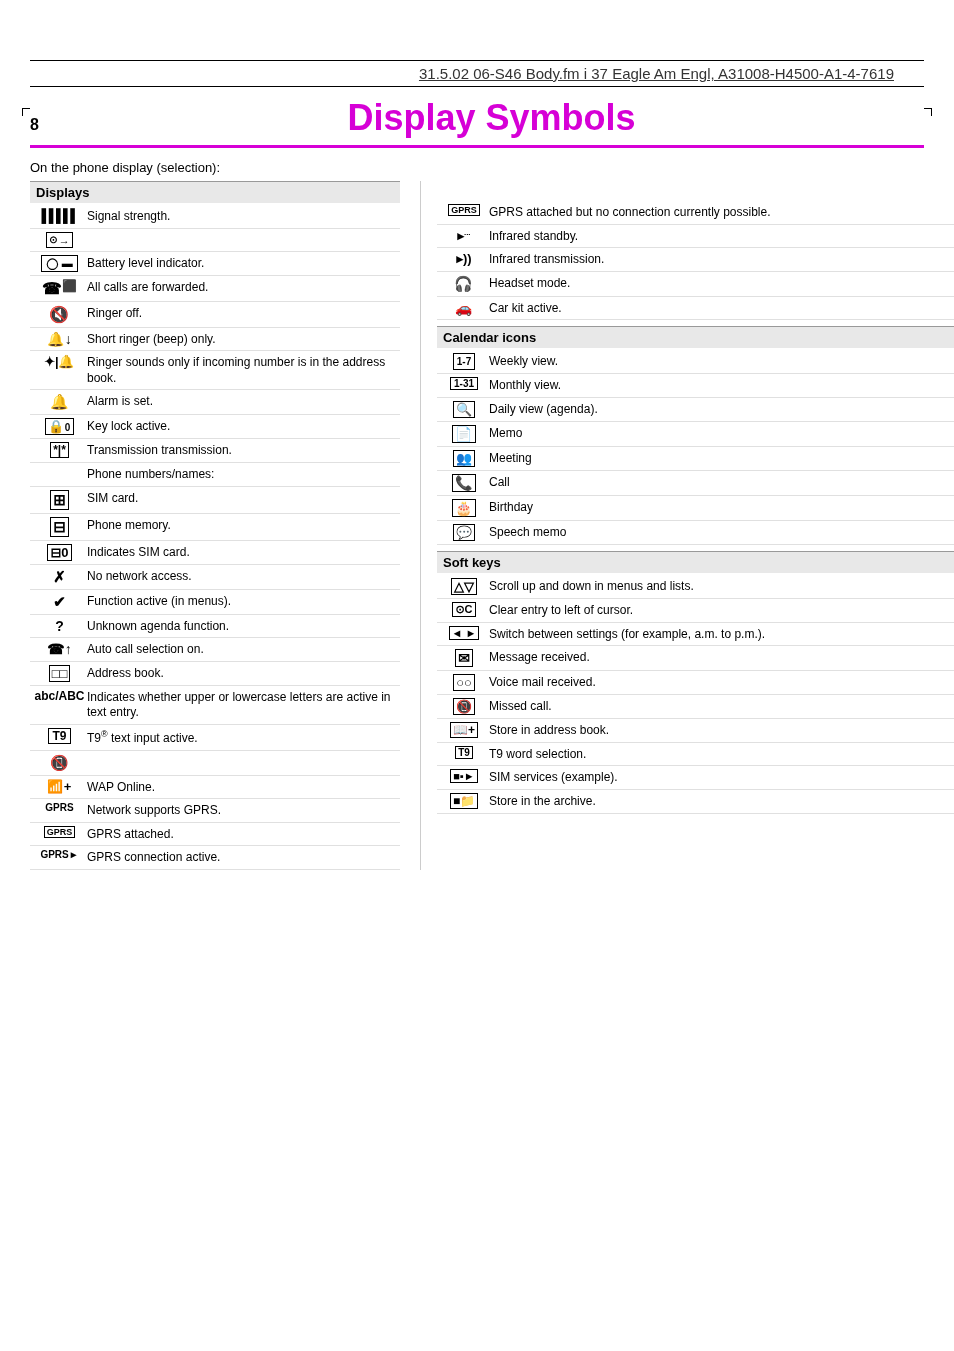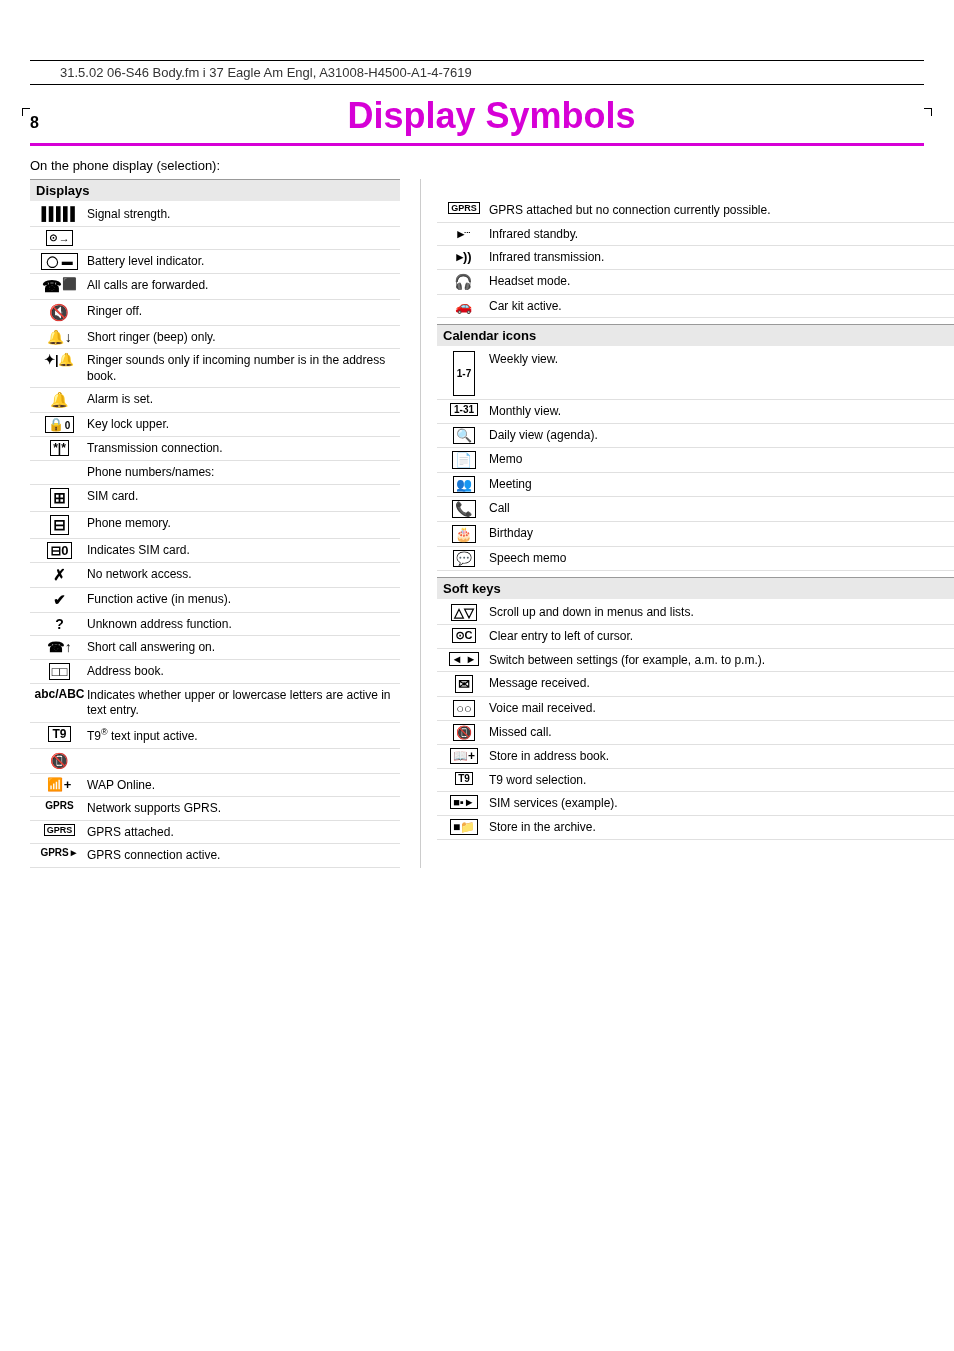--- a/index.html
+++ b/index.html
@@ -19,25 +19,26 @@
       background: #fff;
       position: relative;
       padding: 0;
     }
 
     
     .file-header {
       border-top: 1px solid #000;
       border-bottom: 1px solid #000;
       padding: 4px 30px;
-      font-size: 13px;
+      font-size: 15px;
       color: #333;
       display: flex;
-      justify-content: flex-start;
+      justify-content: flex-end;
       margin: 60px 30px 0 30px;
+      text-decoration: underline;
     }
 
     
     .page-title-area {
       margin: 10px 30px 0 30px;
       border-bottom: 3px solid #d600d6;
       padding-bottom: 6px;
       display: flex;
       align-items: baseline;
       gap: 20px;
@@ -240,28 +241,28 @@
         <div class="symbol-cell">
           <span style="font-size:15px;">🔔</span>
         </div>
         <div class="symbol-desc">Alarm is set.</div>
       </div>
 
       <div class="symbol-row">
         <div class="symbol-cell">
           <span style="font-size:13px; border:1px solid #000; padding:0 3px;">🔒<span style="font-size:10px;">0</span></span>
         </div>
-        <div class="symbol-desc">Key lock upper.</div>
+        <div class="symbol-desc">Key lock active.</div>
       </div>
 
       <div class="symbol-row">
         <div class="symbol-cell">
           <span style="font-size:12px; border:1px solid #000; padding:0 2px;">*|*</span>
         </div>
-        <div class="symbol-desc">Transmission connection.</div>
+        <div class="symbol-desc">Transmission transmission.</div>
       </div>
 
       <div class="symbol-row">
         <div class="symbol-cell"></div>
         <div class="symbol-desc">Phone numbers/names:</div>
       </div>
 
       <div class="symbol-row">
         <div class="symbol-cell">
           <span style="font-size:15px; border:1px solid #000; padding:0 2px;">⊞</span>
@@ -294,28 +295,28 @@
         <div class="symbol-cell">
           <span style="font-size:15px;">✔</span>
         </div>
         <div class="symbol-desc">Function active (in menus).</div>
       </div>
 
       <div class="symbol-row">
         <div class="symbol-cell">
           <span style="font-size:14px;">?</span>
         </div>
-        <div class="symbol-desc">Unknown address function.</div>
+        <div class="symbol-desc">Unknown agenda function.</div>
       </div>
 
       <div class="symbol-row">
         <div class="symbol-cell">
           <span style="font-size:14px;">☎↑</span>
         </div>
-        <div class="symbol-desc">Short call answering on.</div>
+        <div class="symbol-desc">Auto call selection on.</div>
       </div>
 
       <div class="symbol-row">
         <div class="symbol-cell">
           <span style="font-size:13px; border:1px solid #000; padding:0 2px;">□□</span>
         </div>
         <div class="symbol-desc">Address book.</div>
       </div>
 
       <div class="symbol-row">
@@ -404,21 +405,21 @@
         </div>
         <div class="right-desc">Car kit active.</div>
       </div>
 
       <div class="section-header" style="margin-top: 6px;">
         <span>Calendar icons</span>
       </div>
 
       <div class="right-row">
         <div class="right-symbol">
-          <span style="font-size:10px; font-weight:bold; border:1px solid #000; padding:16px 3px;">1-7</span>
+          <span style="font-size:10px; font-weight:bold; border:1px solid #000; padding:2px 3px;">1-7</span>
         </div>
         <div class="right-desc">Weekly view.</div>
       </div>
 
       <div class="right-row">
         <div class="right-symbol">
           <span style="font-size:10px; font-weight:bold; border:1px solid #000; padding:0 3px;">1-31</span>
         </div>
         <div class="right-desc">Monthly view.</div>
       </div>

